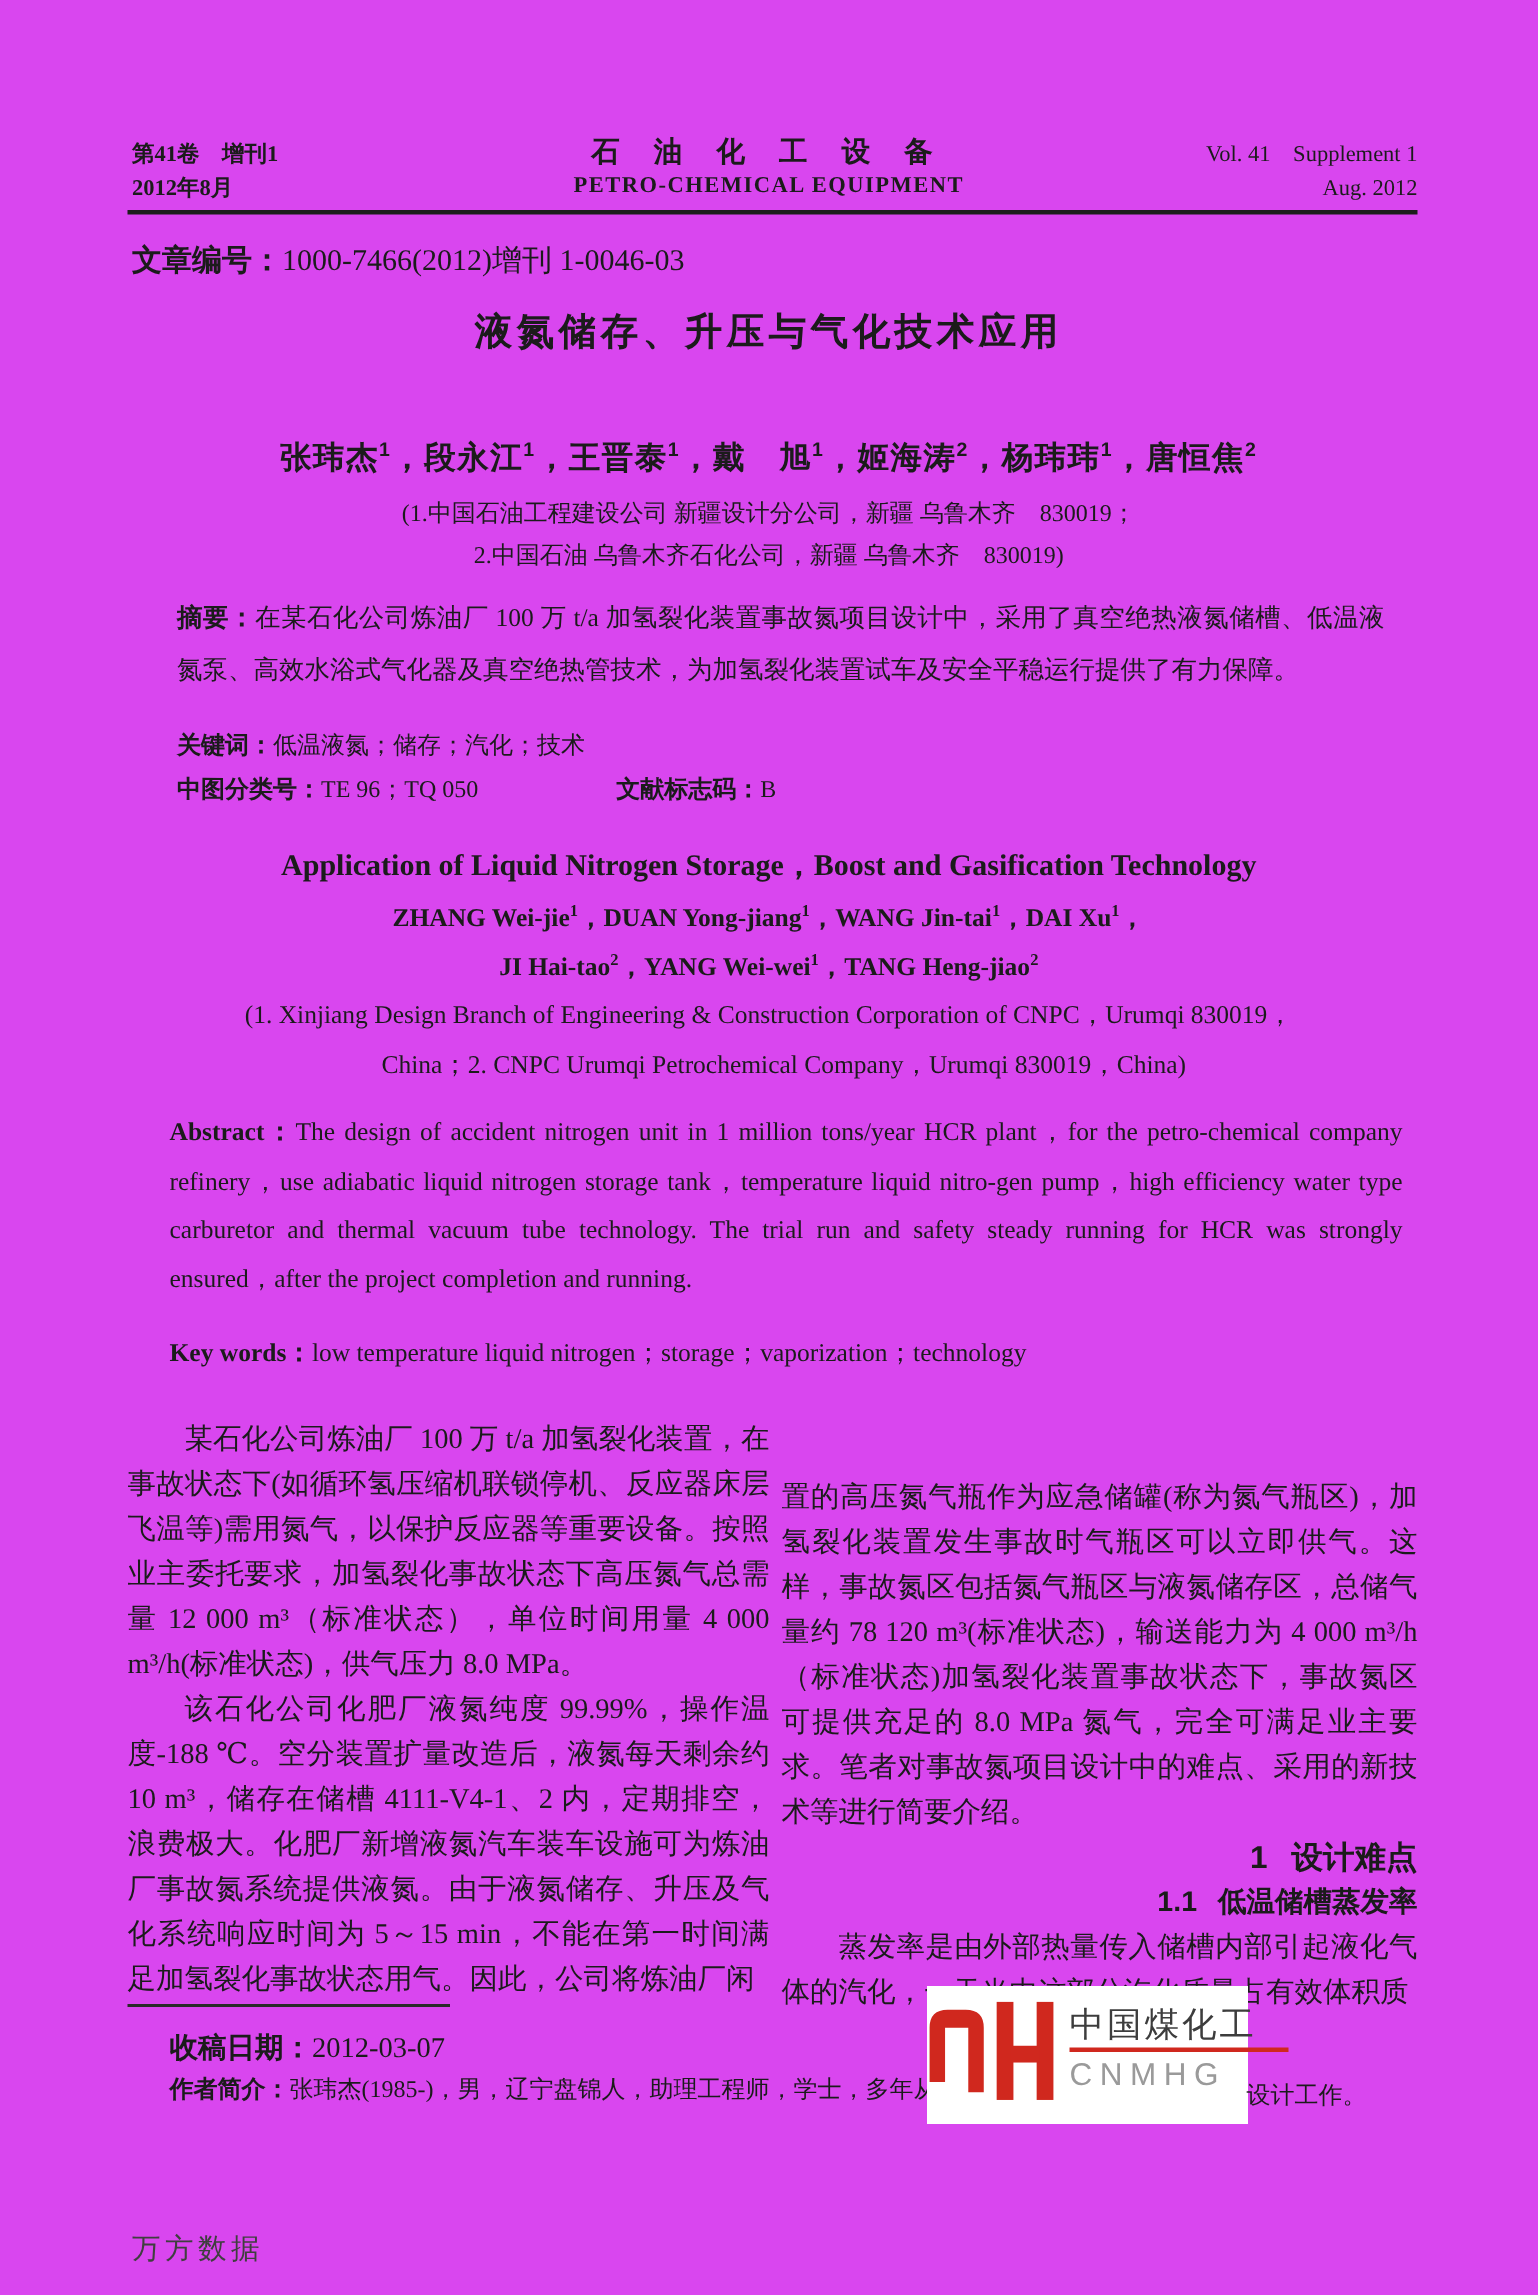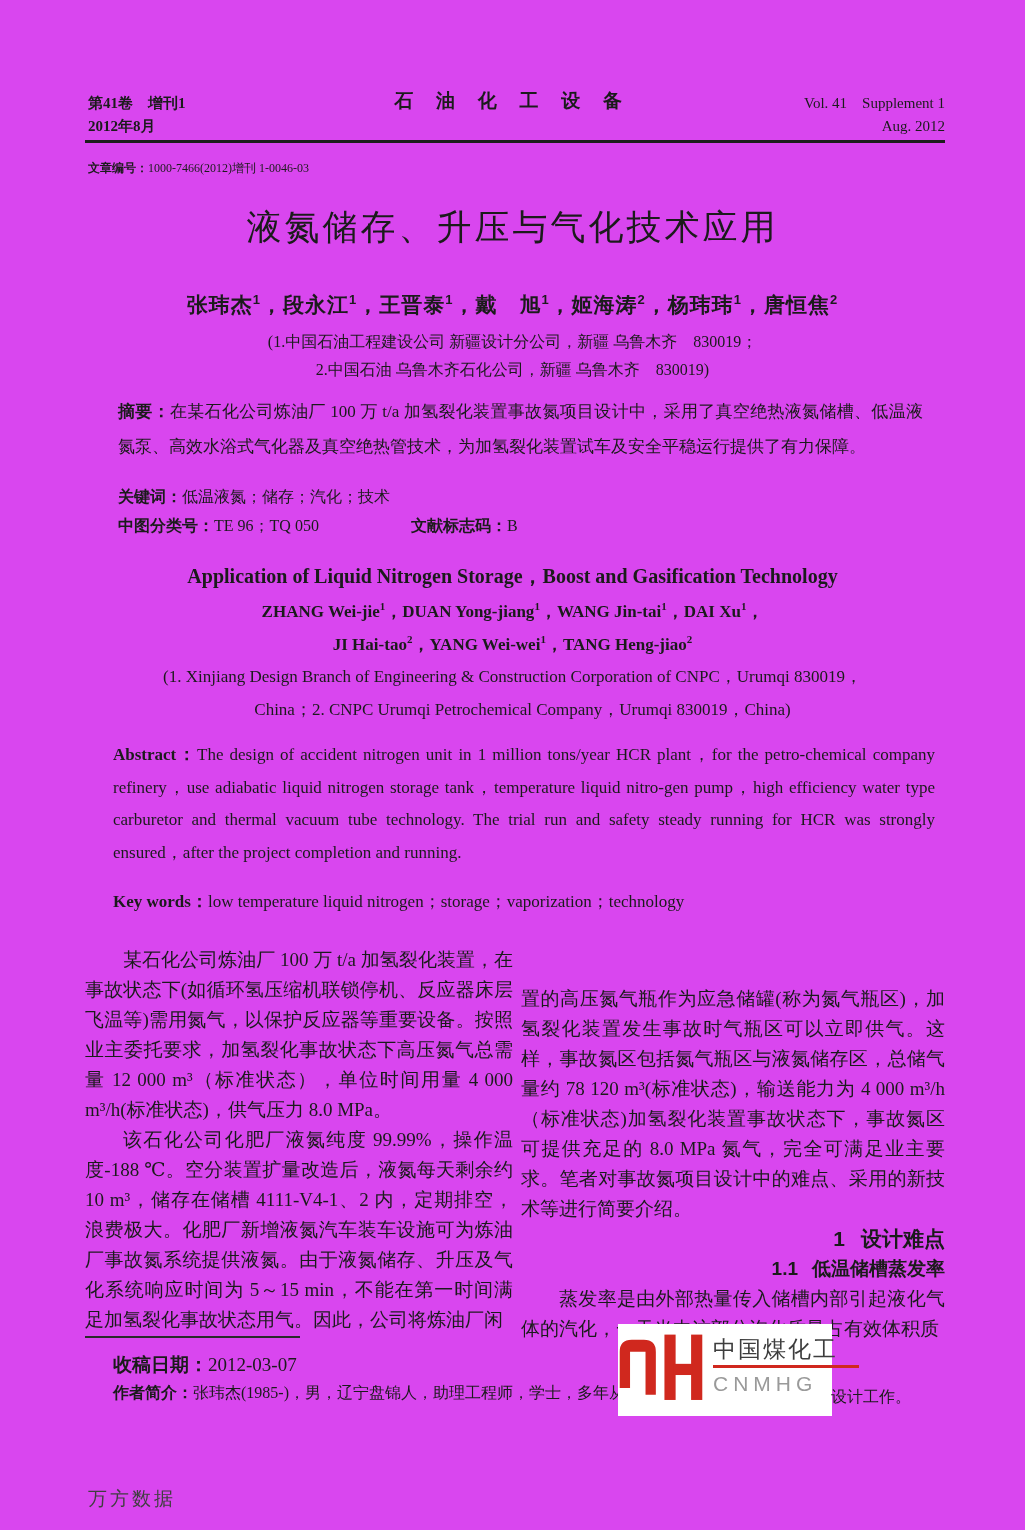--- a/index.html
+++ b/index.html
@@ -14,24 +14,24 @@
   .center{left:0;width:1025px;text-align:center;}
 
   
   .hdr-left{left:88px;top:92px;font-size:15px;line-height:23px;font-weight:600;}
   .hdr-center{top:88px;}
   .hdr-journal-cn{font-size:19px;font-weight:bold;letter-spacing:9px;}
   .hdr-journal-en{font-size:15px;font-weight:600;letter-spacing:1px;margin-top:2px;}
   .hdr-right{right:80px;top:92px;font-size:15px;line-height:23px;text-align:right;font-weight:400;}
   .hdr-rule{left:85px;top:140px;width:860px;height:3px;background:#1d1d1d;}
 
-  .article-no{left:88px;top:160px;font-size:12px;}
+  .article-no{left:88px;top:160px;font-size:20px;}
   .label-cn{font-family:"Liberation Sans","DejaVu Sans",sans-serif;font-weight:bold;}
 
-  .title-cn{top:204px;font-size:35px;font-weight:normal;letter-spacing:3px;}
+  .title-cn{top:204px;font-size:25px;font-weight:bold;letter-spacing:3px;}
   .authors-cn{top:291px;font-size:21px;font-weight:bold;letter-spacing:1px;}
   .authors-cn sup{font-size:13px;font-weight:bold;}
   .affil-cn{font-size:16px;}
 
   .abstract-cn{left:118px;top:394px;width:805px;font-size:17px;line-height:35px;text-align:justify;}
   .kw-cn{left:118px;top:487px;font-size:16px;}
   .clc-line{left:118px;top:516px;font-size:16px;}
   .clc-doc-label{margin-left:92px;}
 
   .title-en{top:563px;font-size:20px;font-weight:bold;}
@@ -71,20 +71,21 @@
 <body>
 
 <div class="page">
 
   <div class="abs hdr-left">
     <div>第41卷　增刊1</div>
     <div>2012年8月</div>
   </div>
   <div class="abs center hdr-center">
     <div class="hdr-journal-cn">石 油 化 工 设 备</div>
+    <div class="hdr-journal-en">PETRO-CHEMICAL EQUIPMENT</div>
   </div>
   <div class="abs hdr-right">
     <div>Vol. 41　Supplement 1</div>
     <div>Aug. 2012</div>
   </div>
   <div class="abs hdr-rule"></div>
 
   <div class="abs article-no">
     <span class="label-cn">文章编号：</span><span>1000-7466(2012)增刊 1-0046-03</span>
   </div>

